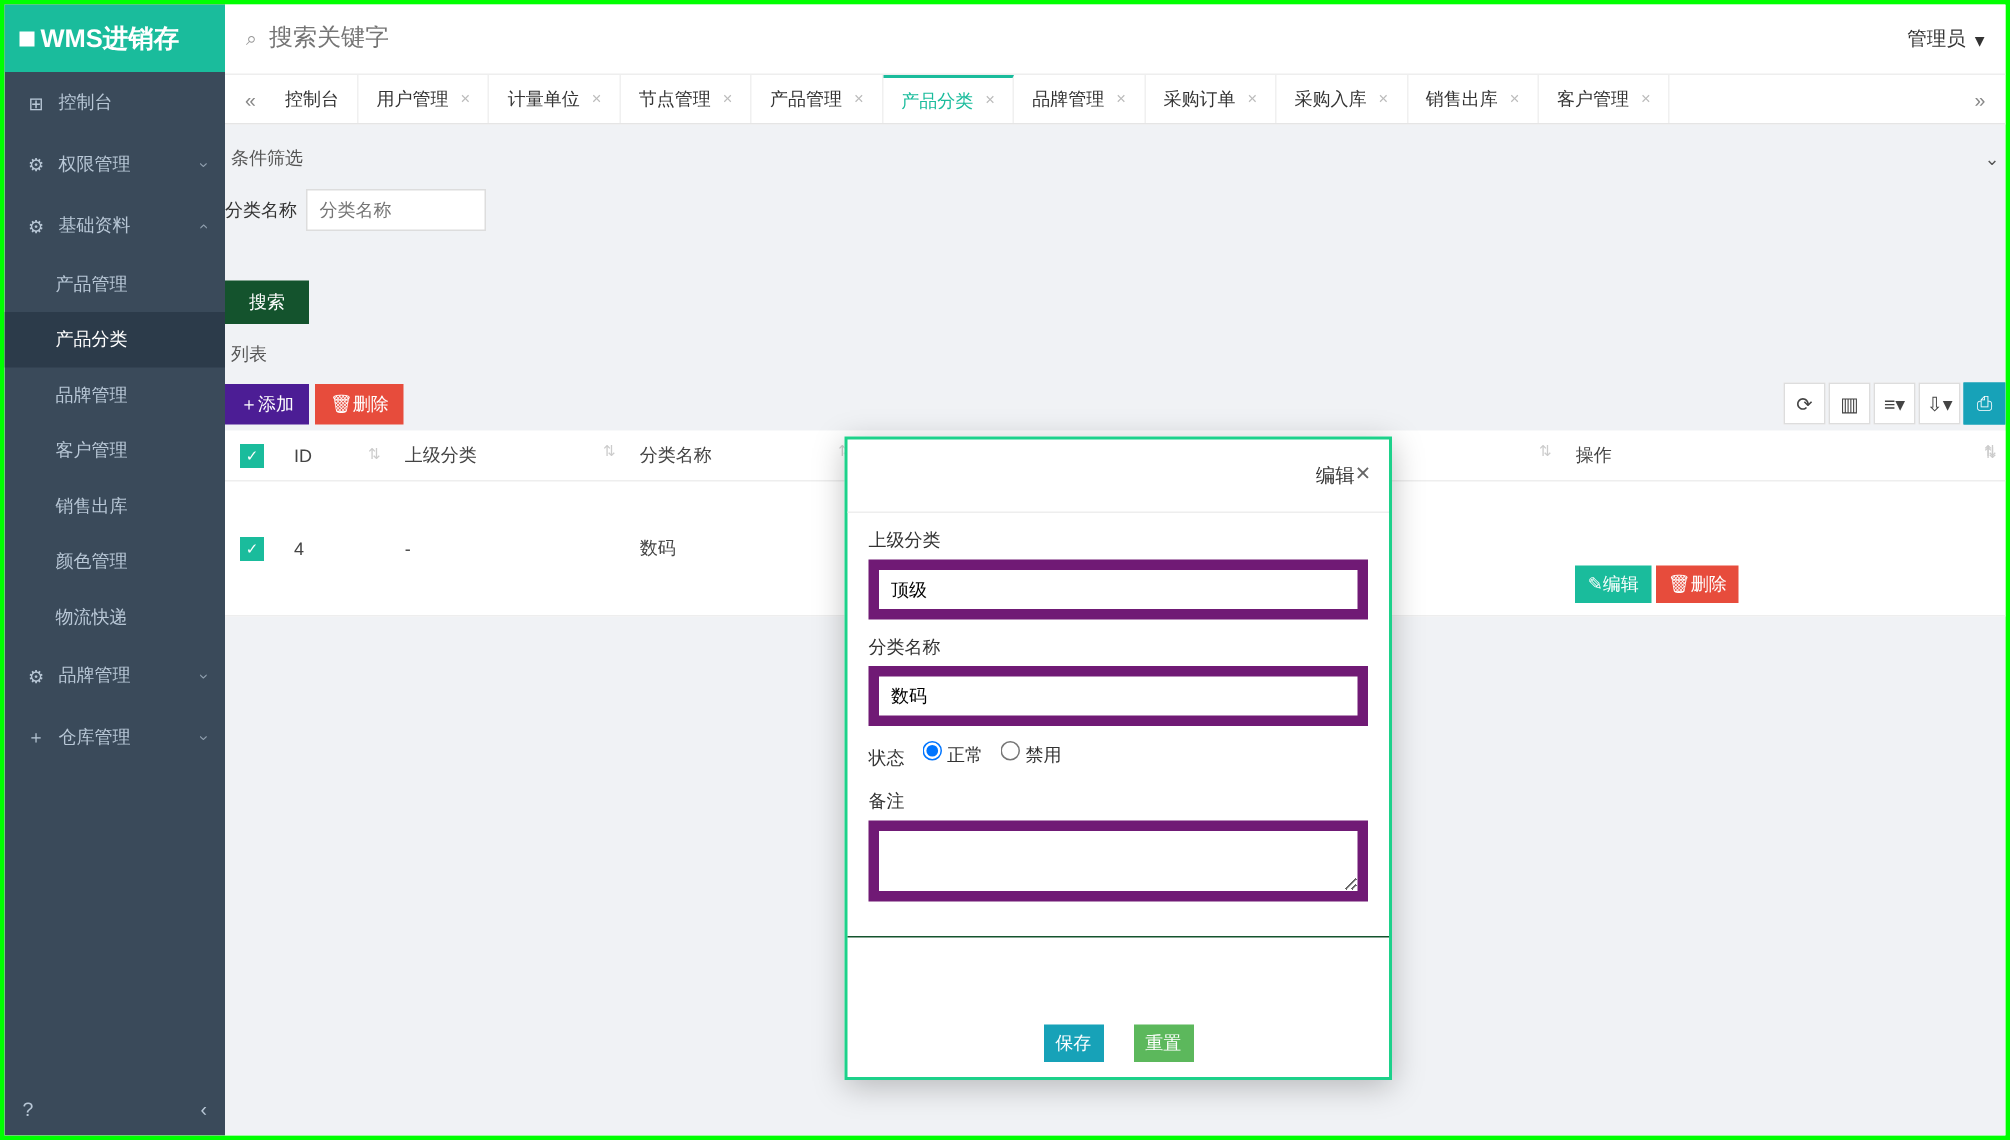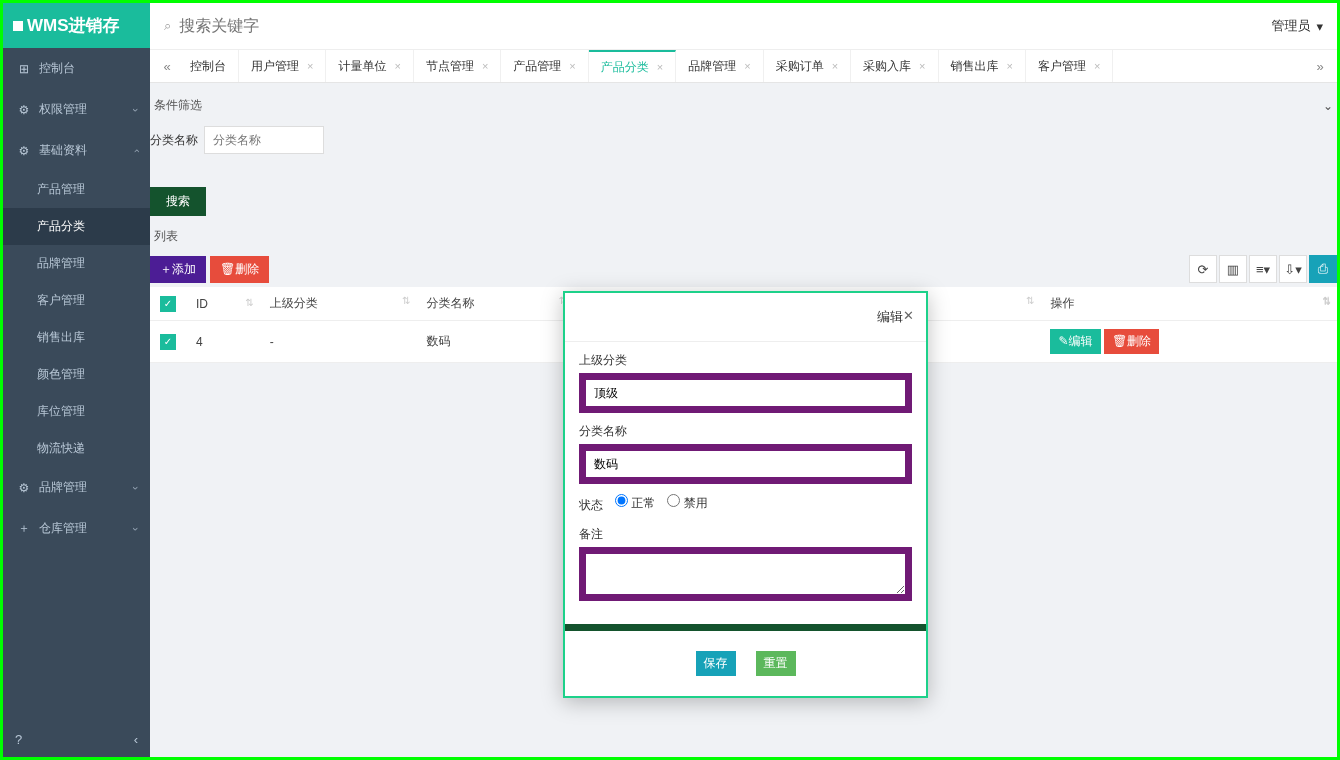--- a/index.html
+++ b/index.html
@@ -26,21 +26,21 @@
 .tab .close { color: #bbb; font-size: 11px; }
 .content { padding: 8px 0; }
 .panel-title { padding: 6px 4px; font-size: 12px; color: #555; display: flex; justify-content: space-between; align-items: center; }
 .filter-row { display: flex; align-items: center; gap: 6px; padding: 6px 0; }
 .filter-row label { font-size: 12px; }
 .input { border: 1px solid #ddd; padding: 6px 8px; font-size: 12px; width: 120px; }
 .btn { padding: 6px 16px; border: none; cursor: pointer; font-size: 12px; }
 .btn-green { background: #14532d; color: #fff; margin-top: 21px; }
 .btn-add { background: #4c1d95; color: #fff; padding: 5px 10px; }
 .btn-del { background: #e74c3c; color: #fff; padding: 5px 10px; }
-.btn-sm { padding: 4px 8px; font-size: 12px; }
+.btn-sm { padding: 4px 8px; font-size: 12px; margin-top: 48px; }
 .btn-edit { background: #1abc9c; color: #fff; }
 .btn-danger { background: #e74c3c; color: #fff; }
 .btn-info { background: #17a2b8; color: #fff; }
 .btn-success { background: #5cb85c; color: #fff; }
 .toolbar { display: flex; justify-content: space-between; align-items: center; margin: 4px 0; }
 .toolbar-right { display: flex; gap: 2px; }
 .tb-icon { width: 28px; height: 28px; display: flex; align-items: center; justify-content: center; border: 1px solid #ddd; background: #fff; cursor: pointer; font-size: 13px; color: #444; }
 .tb-icon.active { background: #17a2b8; color: #fff; border-color: #17a2b8; }
 .table { width: 100%; border-collapse: collapse; font-size: 12px; background: #fff; }
 .table th, .table td { padding: 8px 10px; text-align: left; border-bottom: 1px solid #eee; color: #444; font-weight: normal; }
@@ -50,21 +50,21 @@
 
 .modal-back { position: absolute; inset: 0; }
 .modal { position: absolute; left: 560px; top: 288px; width: 365px; background: #fff; border: 2px solid #1dd18a; box-shadow: 0 4px 20px rgba(0,0,0,.25); }
 .modal-head { display: flex; justify-content: flex-end; padding: 15px 12px; border-bottom: 1px solid #eee; font-size: 13px; }
 .modal-close { cursor: pointer; color: #666; }
 .modal-body { padding: 10px 14px; }
 .form-group { margin-bottom: 10px; }
 .form-group label { display: block; font-size: 12px; margin-bottom: 4px; color: #333; }
 .form-group input[type=text], .form-group textarea { width: 100%; border: 7px solid #701a75; padding: 6px 8px; font-size: 12px; }
 .form-inline { display: flex; align-items: center; gap: 12px; font-size: 12px; }
-.modal-foot { padding: 20px; text-align: center; border-top: 7px solid #14532d; display: flex; justify-content: center; gap: 20px; }
+.modal-foot { padding: 10px; text-align: center; border-top: 1px solid #14532d; display: flex; justify-content: center; gap: 20px; }
 </style>
 </head>
 <body>
 
 <div class="sidebar">
   <div class="logo">
       <span>WMS进销存</span>
     </div>
   <div id="side-items">
       <div class="side-item">
@@ -78,21 +78,20 @@
       <div class="side-item expandable expanded">
         <span class="icon">⚙</span>
         <span>基础资料</span>
       </div>
       <div class="side-sub">产品管理</div>
       <div class="side-sub active">产品分类</div>
       <div class="side-sub">品牌管理</div>
       <div class="side-sub">客户管理</div>
       <div class="side-sub">销售出库</div>
       <div class="side-sub">颜色管理</div>
-      <div class="side-sub">库位管理</div>
       <div class="side-sub">物流快递</div>
       <div class="side-item expandable">
         <span class="icon">⚙</span>
         <span>品牌管理</span>
       </div>
       <div class="side-item expandable">
         <span class="icon">＋</span>
         <span>仓库管理</span>
       </div>
     </div>

